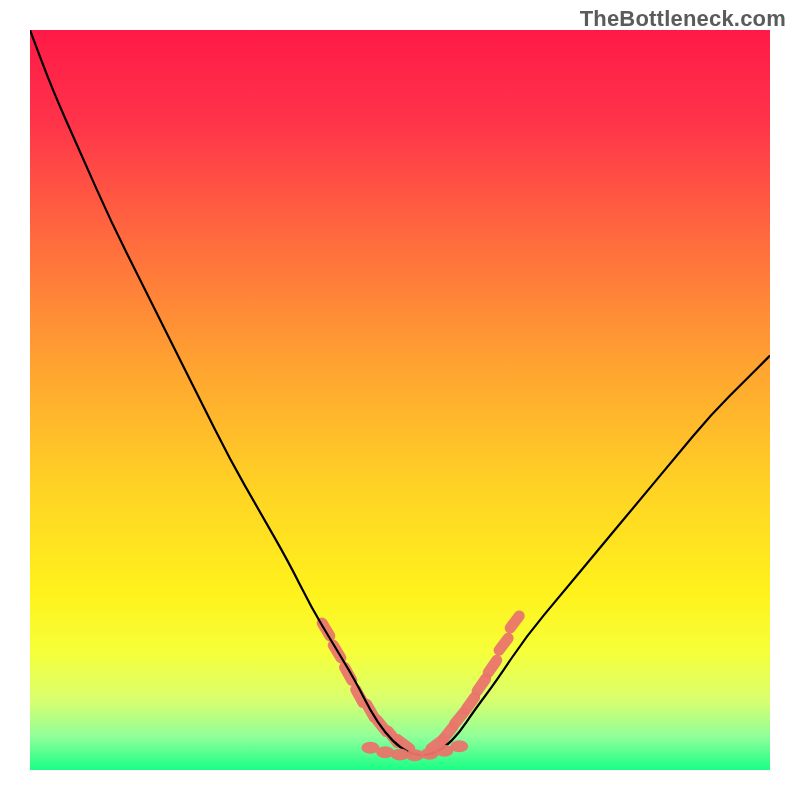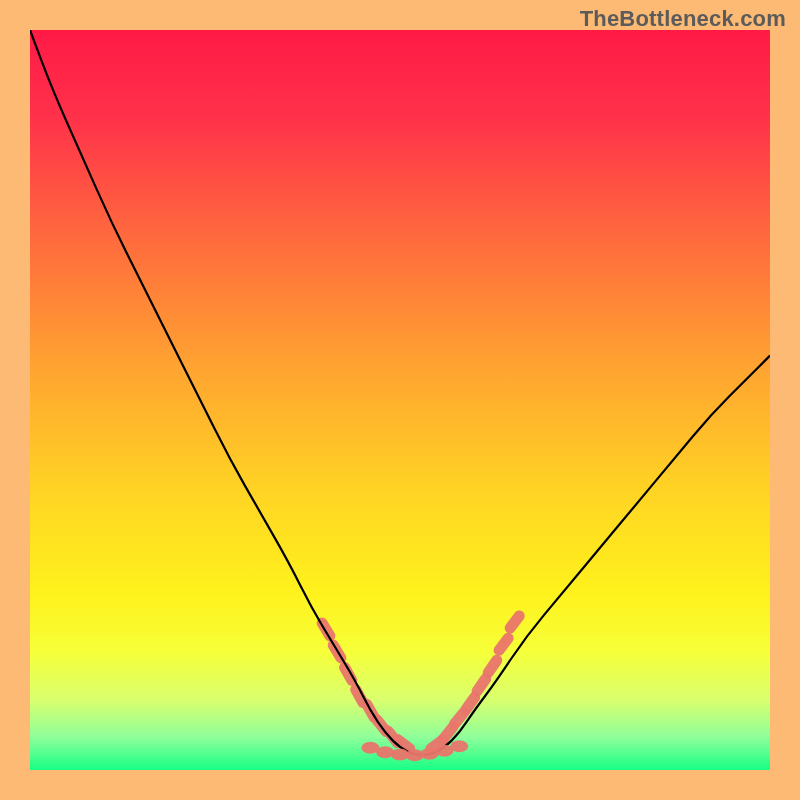--- a/index.html
+++ b/index.html
@@ -10,21 +10,21 @@
     overflow: hidden;
     background: #000;
     font-family: Arial, Helvetica, sans-serif;
   }
   .frame {
     position: absolute;
     left: 0;
     top: 0;
     width: 800px;
     height: 800px;
-    background: #fdba74;
+    background: #ffffff;
     text-align: center;
   }
   .plot-area {
     position: absolute;
     left: 30px;
     top: 30px;
     width: 740px;
     height: 740px;
     overflow: hidden;
   }

